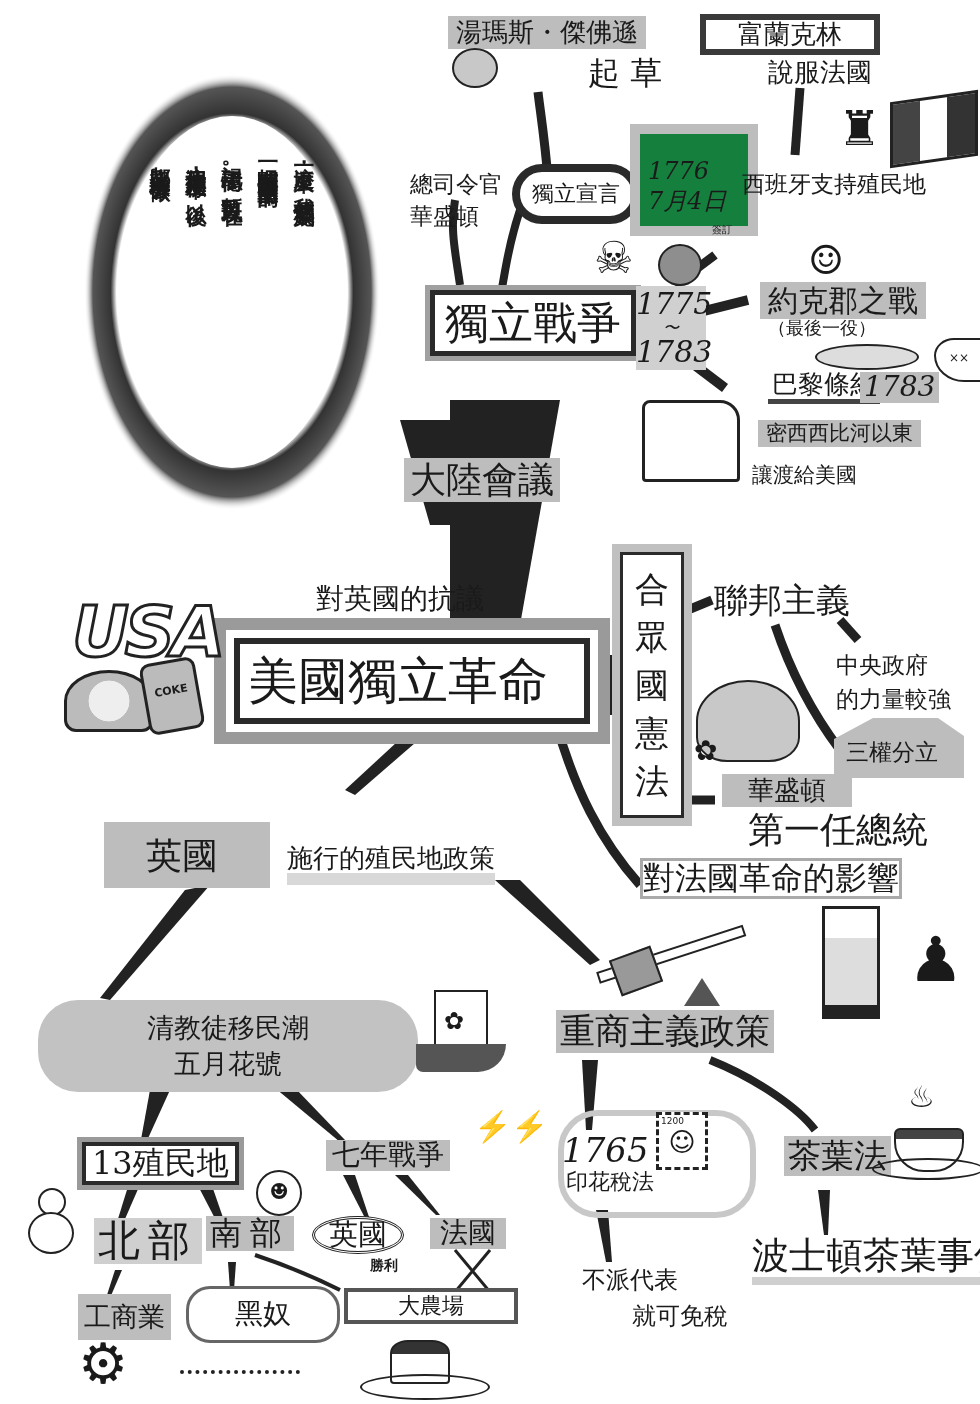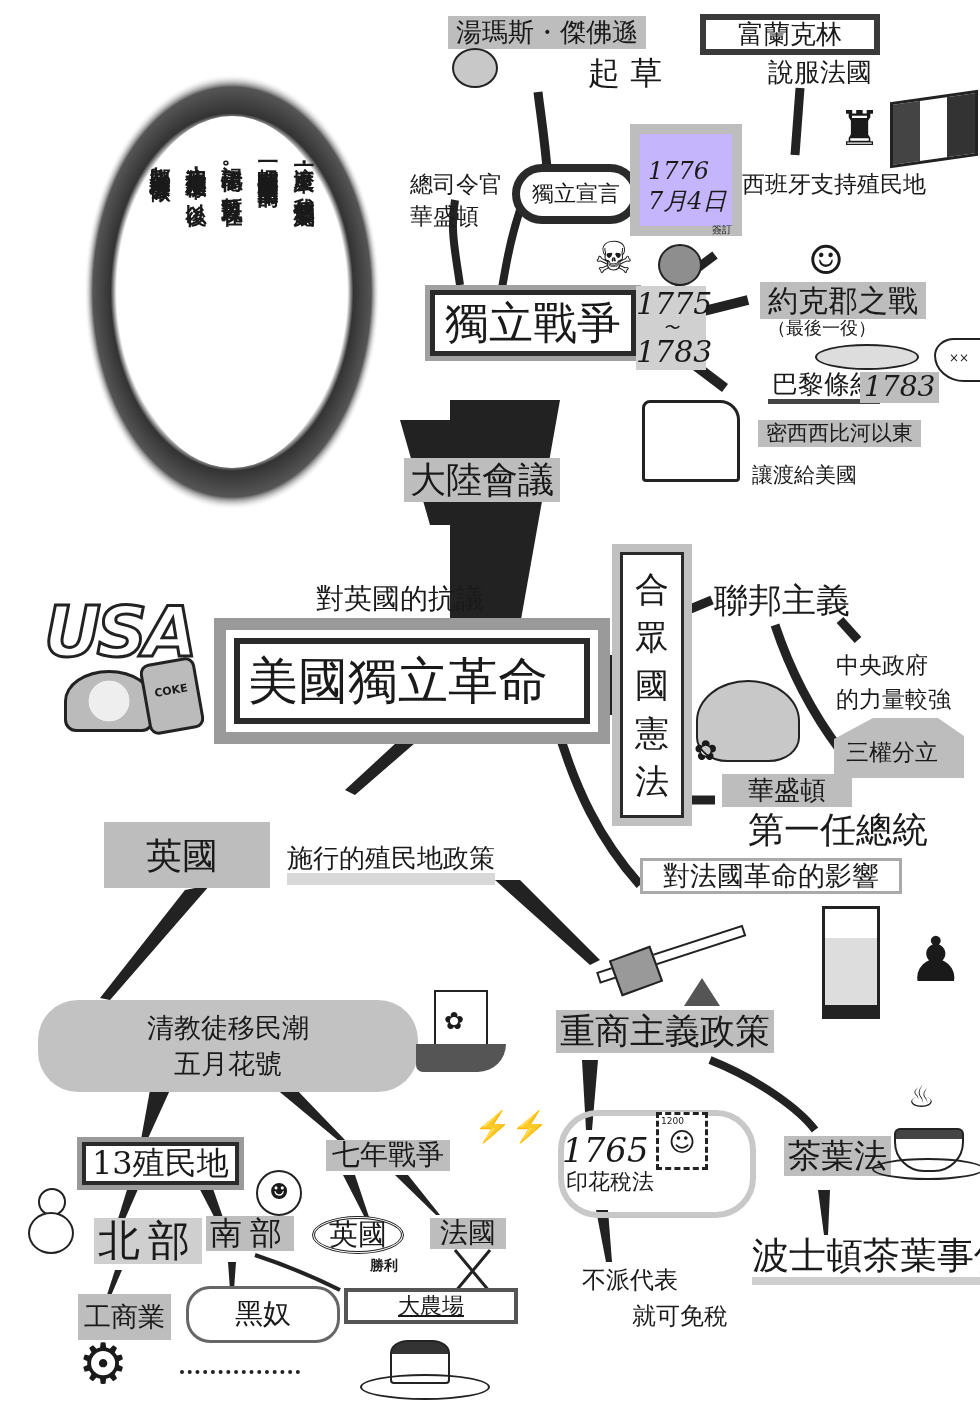--- a/index.html
+++ b/index.html
@@ -97,21 +97,21 @@
 <div class="abs" style="left:700px;top:14px;font-size:26px;border:6px solid #3a3a3a;padding:0 32px;background:#fff;">富蘭克林</div>
 <div class="abs" style="left:768px;top:58px;font-size:26px;">說服法國</div>
 <div class="abs" style="left:838px;top:98px;font-size:48px;line-height:60px;">♜</div>
 <div class="abs" style="left:890px;top:96px;width:82px;height:60px;border:3px solid #222;background:linear-gradient(90deg,#444 0 33%,#fff 33% 66%,#333 66%);transform:skewY(-8deg);"></div>
 
 <div class="abs" style="left:410px;top:168px;font-size:23px;line-height:32px;">
   <div>總司令官</div>
   <div>華盛頓</div>
 </div>
 <div class="abs" style="left:512px;top:164px;font-size:22px;border:8px solid #2a2a2a;border-radius:32px;padding:10px 12px;background:#fff;">獨立宣言</div>
-<div class="abs italic" style="left:640px;top:134px;width:92px;height:92px;background:#c4b5fd;outline:10px solid #bdbdbd;font-size:24px;line-height:30px;padding:22px 4px 0 8px;box-sizing:border-box;">
+<div class="abs italic" style="left:640px;top:134px;width:108px;height:92px;background:#15803d;outline:10px solid #bdbdbd;font-size:24px;line-height:30px;padding:22px 4px 0 8px;box-sizing:border-box;">
   <div>1776</div>
   <div>7月4日</div>
 </div>
 <div class="abs sans" style="left:712px;top:224px;font-size:10px;">簽訂</div>
 <div class="abs" style="left:594px;top:234px;font-size:44px;">☠</div>
 <div class="abs" style="left:658px;top:244px;width:40px;height:38px;border:2px solid #222;border-radius:50%;background:#8e8e8e;"></div>
 <div class="abs" style="left:736px;top:168px;font-size:23px;line-height:32px;">
   <div style="padding-left:6px;">西班牙支持殖民地</div>
 </div>
 <div class="abs" style="left:808px;top:238px;font-size:40px;">☺</div>
@@ -132,21 +132,21 @@
 <div class="abs" style="left:752px;top:464px;font-size:21px;">讓渡給美國</div>
 <div class="abs" style="left:642px;top:400px;width:92px;height:76px;border:3px solid #222;border-radius:8px 20px 4px 4px;background:#fff;"></div>
 
 <div class="abs gray" style="left:404px;top:458px;font-size:36px;padding:2px 6px;">大陸會議</div>
 
 <div class="abs" style="left:316px;top:584px;font-size:28px;">對英國的抗議</div>
 <div class="abs" style="left:214px;top:618px;width:396px;height:126px;background:#fff;border:12px solid #9a9a9a;box-sizing:border-box;">
   <div style="position:absolute;inset:8px;border:6px solid #2a2a2a;"></div>
   <div class="abs" style="left:22px;top:24px;font-size:50px;">美國獨立革命</div>
 </div>
-<div class="abs sans" style="left:44px;top:594px;font-size:70px;font-weight:bold;font-style:italic;color:#fff;-webkit-text-stroke:3px #222;letter-spacing:-4px;background:repeating-linear-gradient(0deg,transparent 0 3px, rgba(0,0,0,0.0) 3px 5px);">USA</div>
+<div class="abs sans" style="left:72px;top:594px;font-size:70px;font-weight:bold;font-style:italic;color:#fff;-webkit-text-stroke:3px #222;letter-spacing:-4px;background:repeating-linear-gradient(0deg,transparent 0 3px, rgba(0,0,0,0.0) 3px 5px);">USA</div>
 <div class="abs" style="left:64px;top:670px;width:84px;height:56px;border:3px solid #222;border-radius:50% 50% 12px 12px;background:radial-gradient(circle,#eee 0 40%,#bbb 41%);"></div>
 <div class="abs sans" style="left:144px;top:660px;width:50px;height:66px;border:3px solid #222;border-radius:10px;background:#bbb;font-size:11px;font-weight:bold;text-align:center;line-height:56px;transform:rotate(-10deg);">COKE</div>
 
 <div class="abs" style="left:620px;top:552px;width:50px;padding:10px 4px;border:3px solid #2a2a2a;outline:8px solid #c0c0c0;background:#fff;font-size:34px;line-height:48px;text-align:center;">
   <div>合</div>
   <div>眾</div>
   <div>國</div>
   <div>憲</div>
   <div>法</div>
 </div>
@@ -154,21 +154,21 @@
 <div class="abs" style="left:836px;top:648px;font-size:23px;line-height:34px;">
   <div>中央政府</div>
   <div>的力量較強</div>
 </div>
 <div class="abs" style="left:834px;top:718px;width:130px;height:60px;background:#bdbdbd;clip-path:polygon(0 35%,30% 0,80% 0,100% 30%,100% 100%,0 100%);"></div>
 <div class="abs" style="left:846px;top:740px;font-size:23px;">三權分立</div>
 <div class="abs" style="left:696px;top:680px;width:100px;height:78px;border:2px solid #222;border-radius:50% 50% 30% 30%;background:#c8c8c8;"></div>
 <div class="abs" style="left:694px;top:736px;font-size:28px;">✿</div>
 <div class="abs gray" style="left:722px;top:774px;font-size:26px;padding:2px 26px;">華盛頓</div>
 <div class="abs" style="left:748px;top:810px;font-size:36px;">第一任總統</div>
-<div class="abs" style="left:640px;top:858px;font-size:27px;border:3px solid #aaa;padding:0 20px;">對法國革命的影響</div>
+<div class="abs" style="left:640px;top:858px;font-size:32px;border:3px solid #aaa;padding:0 0;">對法國革命的影響</div>
 <div class="abs" style="left:822px;top:906px;width:52px;height:96px;border:3px solid #222;border-bottom:14px solid #222;background:linear-gradient(180deg,#fff 0 30%,#ddd 30%);"></div>
 <div class="abs" style="left:908px;top:920px;font-size:62px;line-height:80px;">♟</div>
 
 <div class="abs" style="left:104px;top:822px;width:166px;height:66px;background:#bdbdbd;"></div>
 <div class="abs" style="left:142px;top:836px;font-size:36px;background:#bdbdbd;padding:0 4px;">英國</div>
 <div class="abs" style="left:278px;top:844px;font-size:26px;border-bottom:12px solid #d8d8d8;margin-left:9px;">施行的殖民地政策</div>
 
 <div class="abs cloud" style="left:38px;top:1000px;font-size:27px;line-height:36px;width:300px;">
   <div>清教徒移民潮</div>
   <div>五月花號</div>
@@ -184,21 +184,21 @@
   <div style="position:absolute;left:18px;top:10px;width:24px;height:24px;border:2px solid #222;border-radius:50%;background:#fff;"></div>
   <div style="position:absolute;left:8px;top:34px;width:42px;height:38px;border:2px solid #222;border-radius:50%;background:#fff;"></div>
 </div>
 <div class="abs" style="left:256px;top:1170px;width:42px;height:42px;border:2px solid #222;border-radius:50%;background:#fff;font-size:22px;text-align:center;line-height:40px;">☻</div>
 <div class="abs grayL" style="left:94px;top:1218px;font-size:42px;letter-spacing:8px;padding:0 4px;">北部</div>
 <div class="abs gray" style="left:206px;top:1216px;font-size:32px;letter-spacing:8px;padding:0 4px;">南部</div>
 <div class="abs gray" style="left:78px;top:1294px;font-size:27px;padding:8px 6px;">工商業</div>
 <div class="abs" style="left:78px;top:1334px;font-size:56px;line-height:60px;">⚙</div>
 <div class="abs scribble" style="left:186px;top:1286px;font-size:28px;padding:10px 46px;">黑奴</div>
 <div class="abs" style="left:180px;top:1350px;width:120px;height:20px;border-bottom:4px dotted #222;"></div>
-<div class="abs" style="left:344px;top:1288px;font-size:22px;border:4px solid #555;background:#fff;padding:2px 50px;text-decoration:underline;">大農場</div>
+<div class="abs" style="left:344px;top:1288px;font-size:22px;border:4px solid #555;background:#fff;padding:2px 50px;">大農場</div>
 <div class="abs" style="left:360px;top:1340px;width:130px;height:56px;">
   <div style="position:absolute;left:30px;top:0;width:56px;height:40px;border:2px solid #222;border-radius:30% 30% 4px 4px;background:linear-gradient(180deg,#333 0 30%,#fff 30%);"></div>
   <div style="position:absolute;left:0;top:34px;width:126px;height:22px;border:2px solid #222;border-radius:50%;"></div>
 </div>
 
 <div class="abs gray" style="left:326px;top:1140px;font-size:28px;padding:0 6px;">七年戰爭</div>
 <div class="abs" style="left:312px;top:1216px;font-size:29px;border:3px double #222;border-radius:50%;padding:0 14px;background:#fff;">英國</div>
 <div class="abs sans" style="left:370px;top:1258px;font-size:14px;font-weight:bold;">勝利</div>
 <div class="abs gray" style="left:430px;top:1218px;font-size:28px;padding:0 10px;">法國</div>
 

